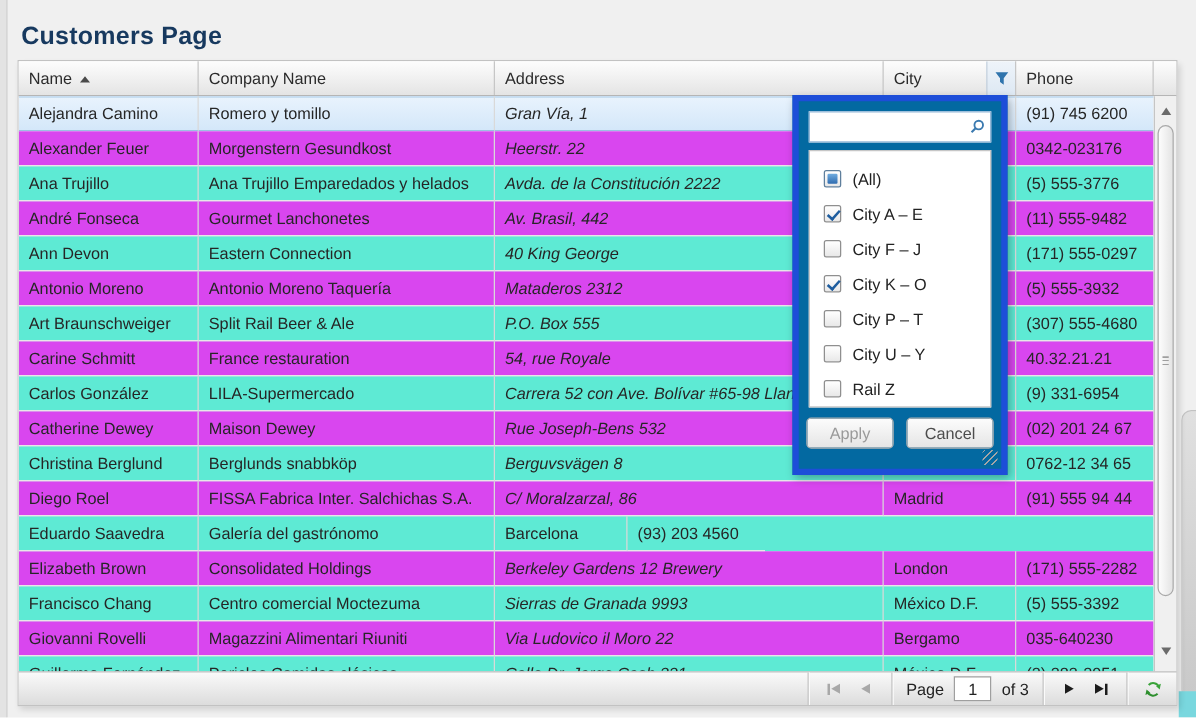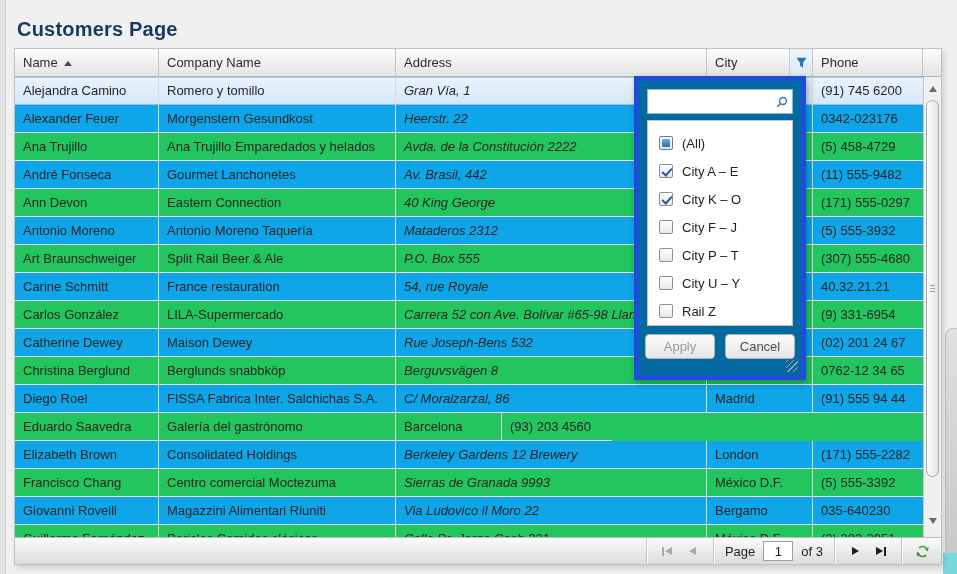--- a/index.html
+++ b/index.html
@@ -18,22 +18,22 @@
   .grid-header{height:28px;display:flex;background:linear-gradient(#fdfdfd,#e4e4e4);border-bottom:1px solid #b5b5b5;}
   .hcell{font-size:13px;color:#2b2b2b;line-height:27px;padding:0 8px;border-right:1px solid #c6c6c6;white-space:nowrap;overflow:hidden;display:flex;align-items:center;gap:6px;}
   .hc-name{width:144px;}.hc-company{width:237px;}.hc-address{width:311px;}
   .hc-city{width:106px;padding-right:0;position:relative;}
   .hc-phone{width:110px;}
   .hc-fill{flex:1;border-right:none;}
   .sort-asc{width:0;height:0;border-left:4px solid transparent;border-right:4px solid transparent;border-bottom:5px solid #4a4a4a;margin-top:1px;}
   .filter-btn{margin-left:auto;width:23px;height:27px;border-left:1px solid #c0cedd;background:linear-gradient(#eef4fa,#dde8f3);display:flex;align-items:center;justify-content:center;}
 
   .grid-body{position:absolute;left:0;top:28px;width:908px;height:460px;overflow:hidden;background:#fff;}
-  .row{display:flex;height:28px;background:#0ea5e9;}
-  .row.alt{background:#22c55e;}
+  .row{display:flex;height:28px;background:#d946ef;}
+  .row.alt{background:#5eead4;}
   .row.selected{background:linear-gradient(#e9f3fd,#d3e7f9);box-shadow:inset 0 1px 0 #a6c9e6,inset 0 -1px 0 #9cc0e2;}
   .cell{font-size:13px;color:#262626;line-height:27px;padding:0 8px;border-right:1px solid #d9d9d9;border-bottom:1px solid #e7e7e7;white-space:nowrap;overflow:hidden;height:28px;}
   .row.selected .cell{border-bottom-color:transparent;}
   .c-name{width:144px;}.c-company{width:237px;}.c-address{width:311px;font-style:italic;}.c-city{width:106px;}.c-phone{width:110px;border-right:none;}
 
   
   .vscroll{position:absolute;right:0;top:28px;width:18px;height:460px;background:#f0f0f0;border-left:1px solid #c5c5c5;}
   .sb-btn{position:absolute;left:0;width:17px;height:16px;display:flex;align-items:center;justify-content:center;}
   .sb-up{top:4px;}.sb-down{bottom:8px;}
   .arr-up{width:0;height:0;border-left:4px solid transparent;border-right:4px solid transparent;border-bottom:6px solid #6b6b6b;}
@@ -119,21 +119,21 @@
     <div class="cell c-company">Morgenstern Gesundkost</div>
     <div class="cell c-address">Heerstr. 22</div>
     <div class="cell c-city"></div>
     <div class="cell c-phone">0342-023176</div>
   </div>
       <div class="row alt">
     <div class="cell c-name">Ana Trujillo</div>
     <div class="cell c-company">Ana Trujillo Emparedados y helados</div>
     <div class="cell c-address">Avda. de la Constitución 2222</div>
     <div class="cell c-city"></div>
-    <div class="cell c-phone">(5) 458-4729</div>
+    <div class="cell c-phone">(5) 555-3776</div>
   </div>
       <div class="row">
     <div class="cell c-name">André Fonseca</div>
     <div class="cell c-company">Gourmet Lanchonetes</div>
     <div class="cell c-address">Av. Brasil, 442</div>
     <div class="cell c-city"></div>
     <div class="cell c-phone">(11) 555-9482</div>
   </div>
       <div class="row alt">
     <div class="cell c-name">Ann Devon</div>
@@ -285,26 +285,26 @@
   <div class="fp-list">
       <div class="fp-item">
     <span class="cb indeterminate"></span>
     <span>(All)</span>
   </div>
       <div class="fp-item">
     <span class="cb checked"></span>
     <span>City A – E</span>
   </div>
       <div class="fp-item">
+    <span class="cb unchecked"></span>
+    <span>City F – J</span>
+  </div>
+      <div class="fp-item">
     <span class="cb checked"></span>
     <span>City K – O</span>
-  </div>
-      <div class="fp-item">
-    <span class="cb unchecked"></span>
-    <span>City F – J</span>
   </div>
       <div class="fp-item">
     <span class="cb unchecked"></span>
     <span>City P – T</span>
   </div>
       <div class="fp-item">
     <span class="cb unchecked"></span>
     <span>City U – Y</span>
   </div>
       <div class="fp-item">

